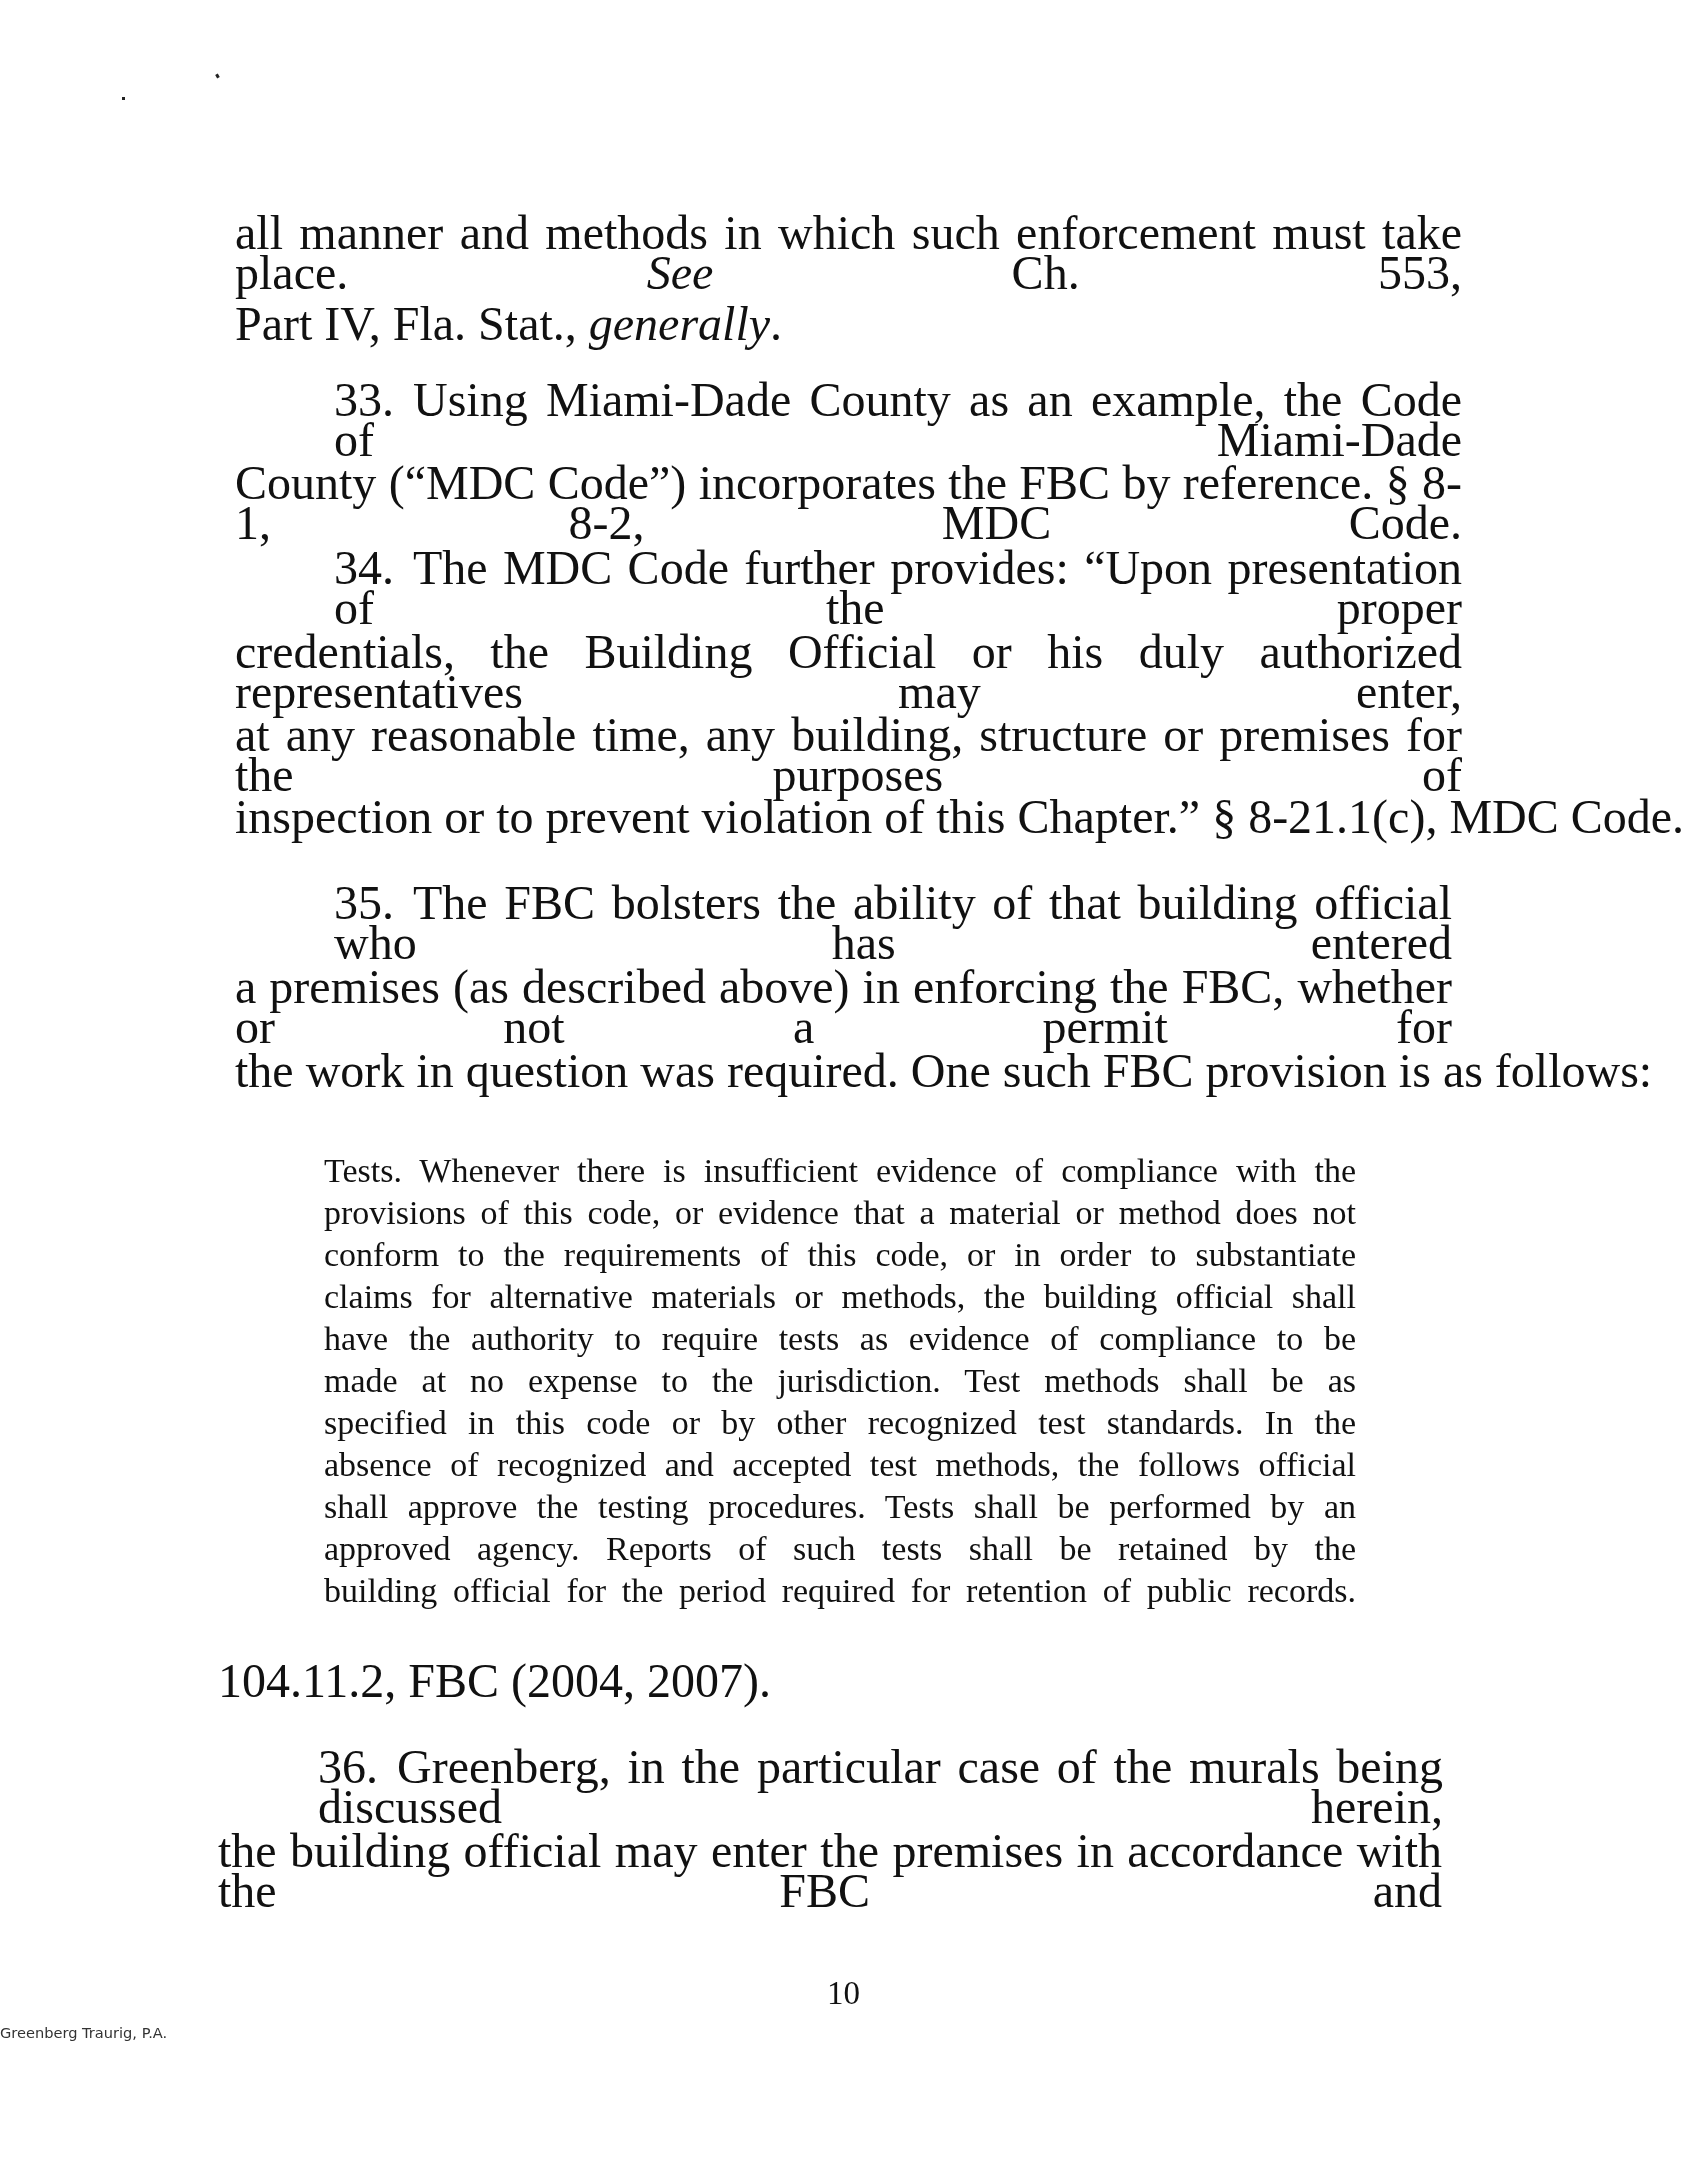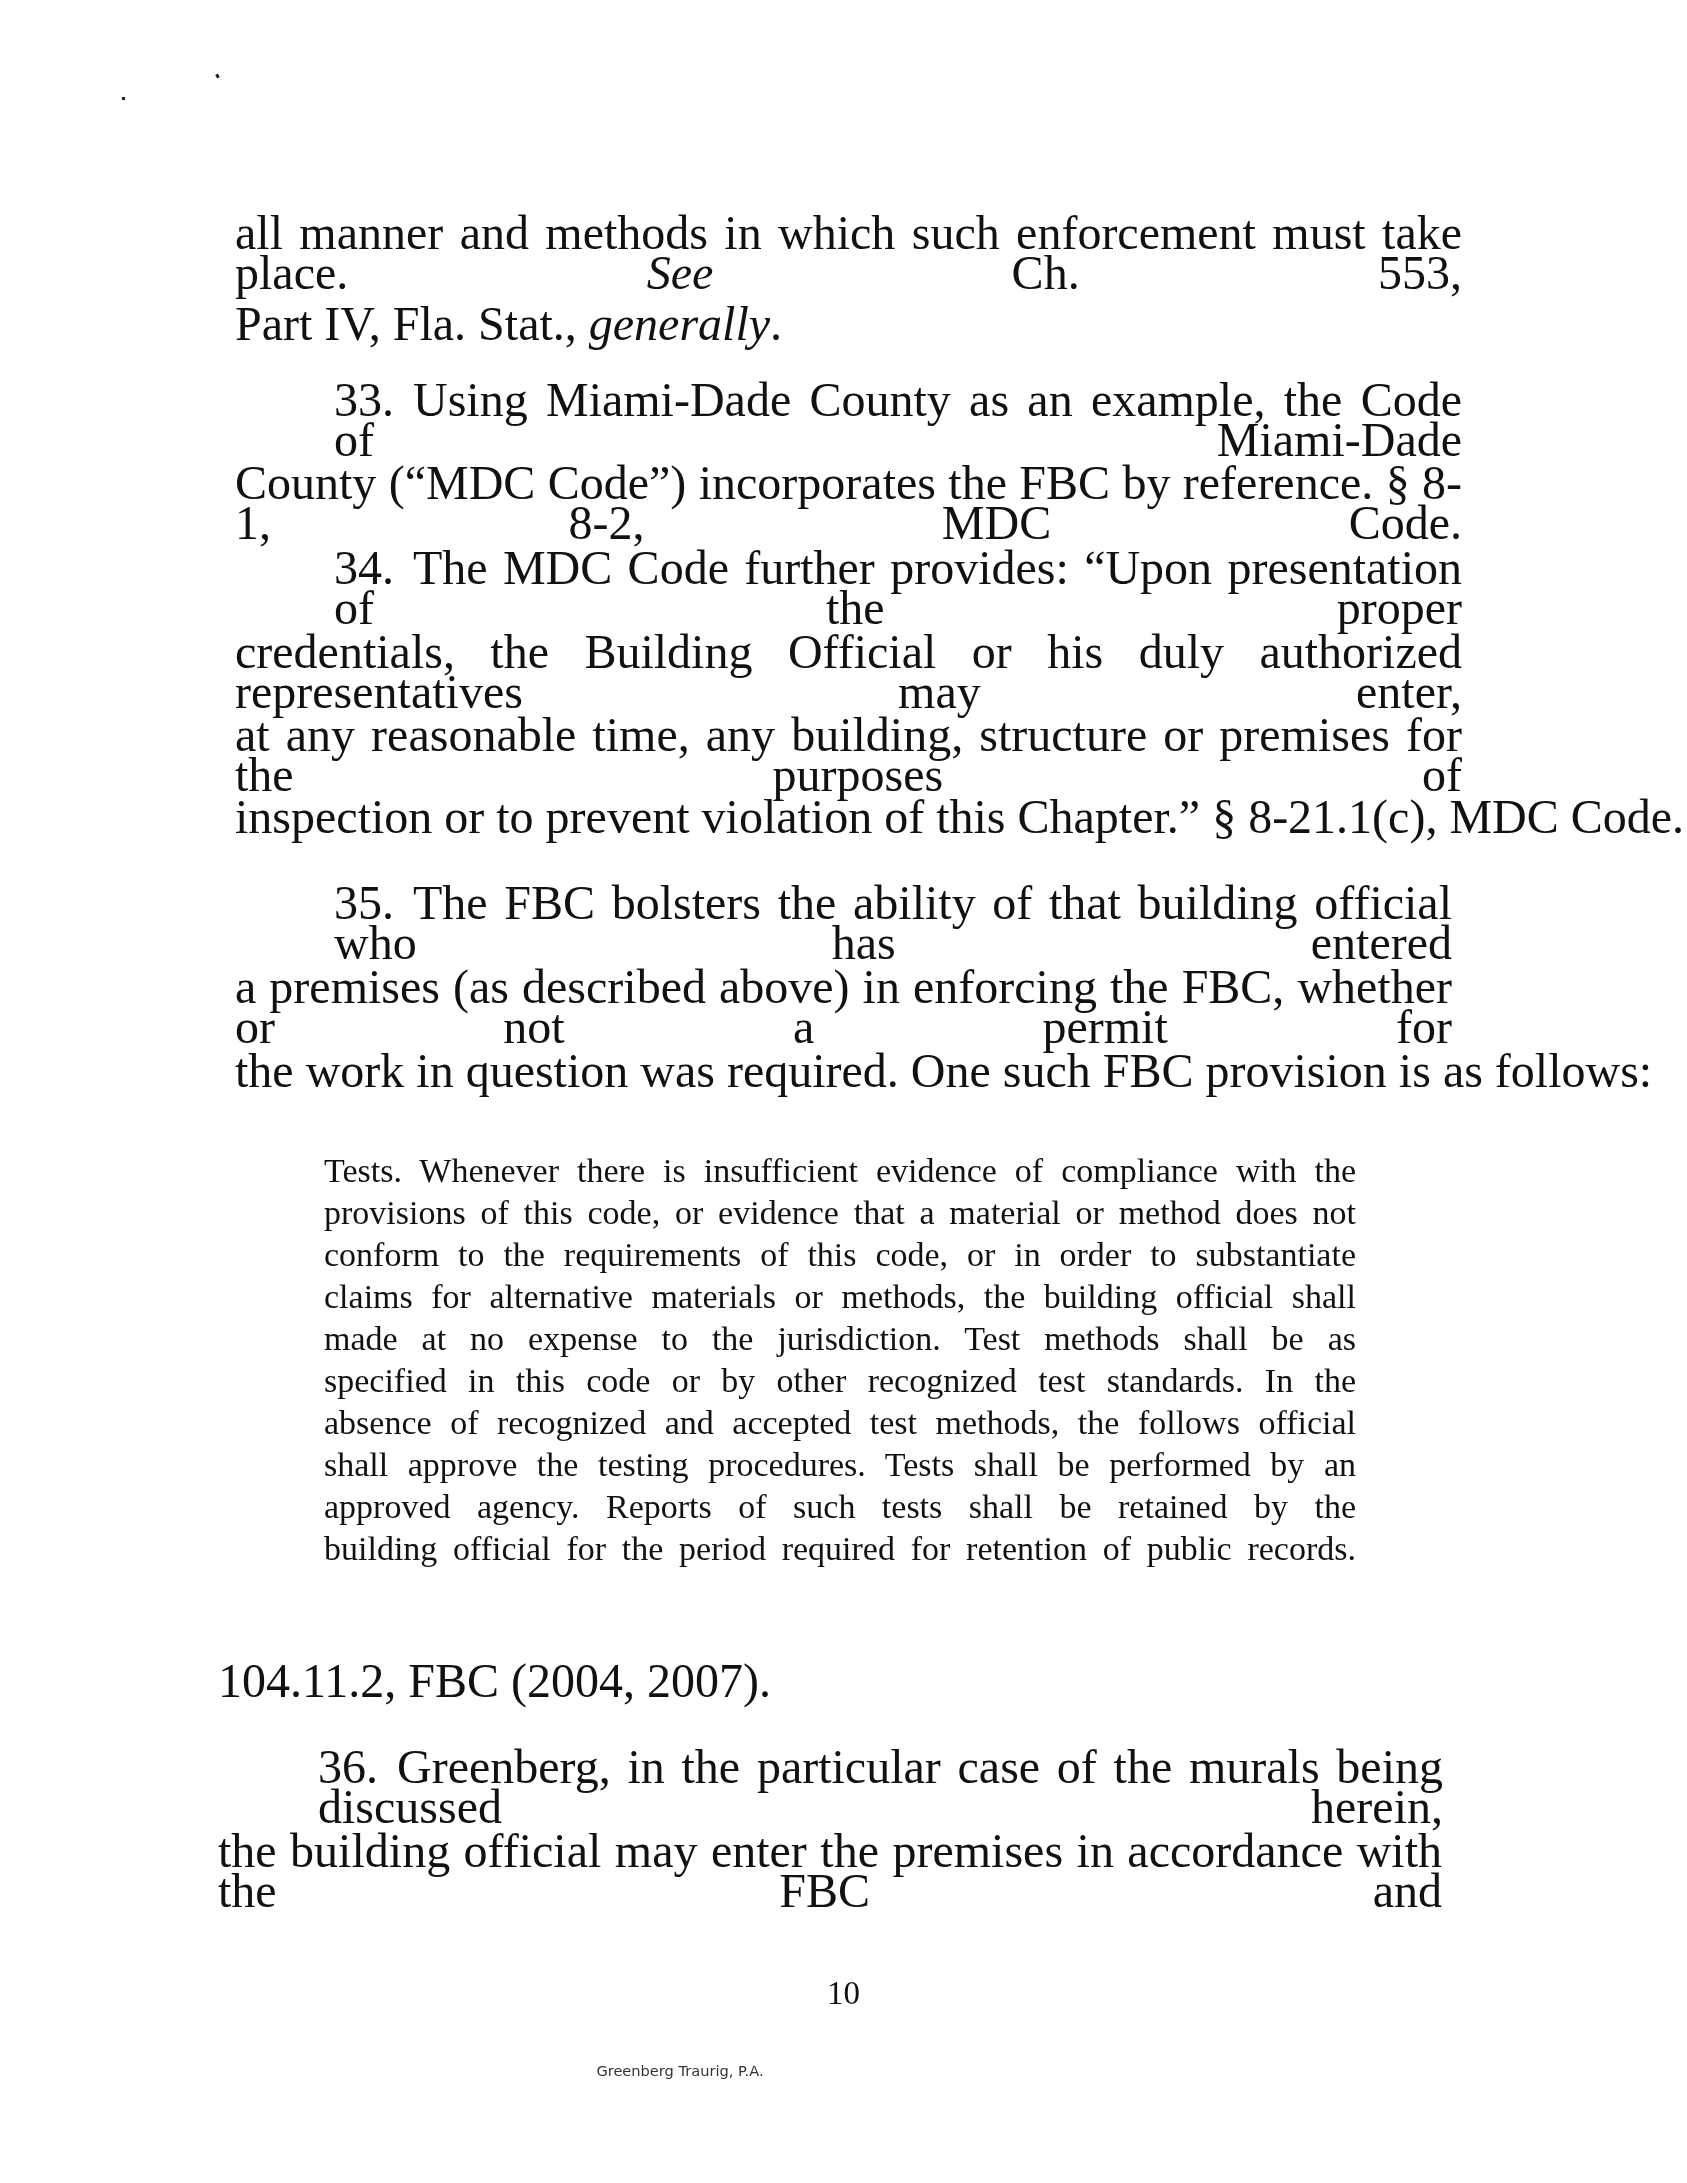--- a/index.html
+++ b/index.html
@@ -59,26 +59,25 @@
       top: 1975px;
       text-align: center;
       font-size: 33px;
       line-height: 37px;
     }
     .footer-firm {
       position: absolute;
       left: 0;
       width: 1360px;
       top: 2024px;
-      text-align: center;
+      text-align: left;
       font-family: "DejaVu Sans", "Liberation Sans", sans-serif;
       font-size: 14.6px;
       line-height: 18.5px;
       color: #333;
-      margin-top: 38px;
     }
     i { font-style: italic; }
   </style>
 </head>
 <body>
 
 <div class="speck speck-1"></div>
 <div class="speck speck-2"></div>
 
 <div class="line justify" style="left:235px; top:213px; width:1227px;">
@@ -104,20 +103,21 @@
   <span class="num">35.</span><span>The FBC bolsters the ability of that building official who has entered</span>
 </div>
 <div class="line justify" style="left:235px; top:967px; width:1217px;">a  premises (as described above) in enforcing the FBC, whether or not a permit for</div>
 <div class="line" style="left:235px; top:1051px;">the work in question was required. One such FBC provision is as follows:</div>
 
 <div class="block" style="top:1150px;">
   <span class="bline">Tests.  Whenever there is insufficient evidence of compliance with the</span>
   <span class="bline">provisions of this code, or evidence that a material or method does not</span>
   <span class="bline">conform to the requirements of this code, or in order to substantiate</span>
   <span class="bline">claims for alternative materials or methods, the building official shall</span>
+  <span class="bline">have the authority to require tests as evidence of compliance to be</span>
   <span class="bline">made at no expense to the jurisdiction. Test methods shall be as</span>
   <span class="bline">specified in this code or by other recognized test standards. In the</span>
   <span class="bline">absence of recognized and accepted test methods, the follows official</span>
   <span class="bline">shall approve the testing procedures. Tests shall be performed by an</span>
   <span class="bline">approved agency. Reports of such tests shall be retained by the</span>
   <span class="bline">building official for the period required for retention of public records.</span>
 </div>
 
 <div class="line" style="left:218px; top:1661px;">104.11.2, FBC (2004, 2007).</div>
 

